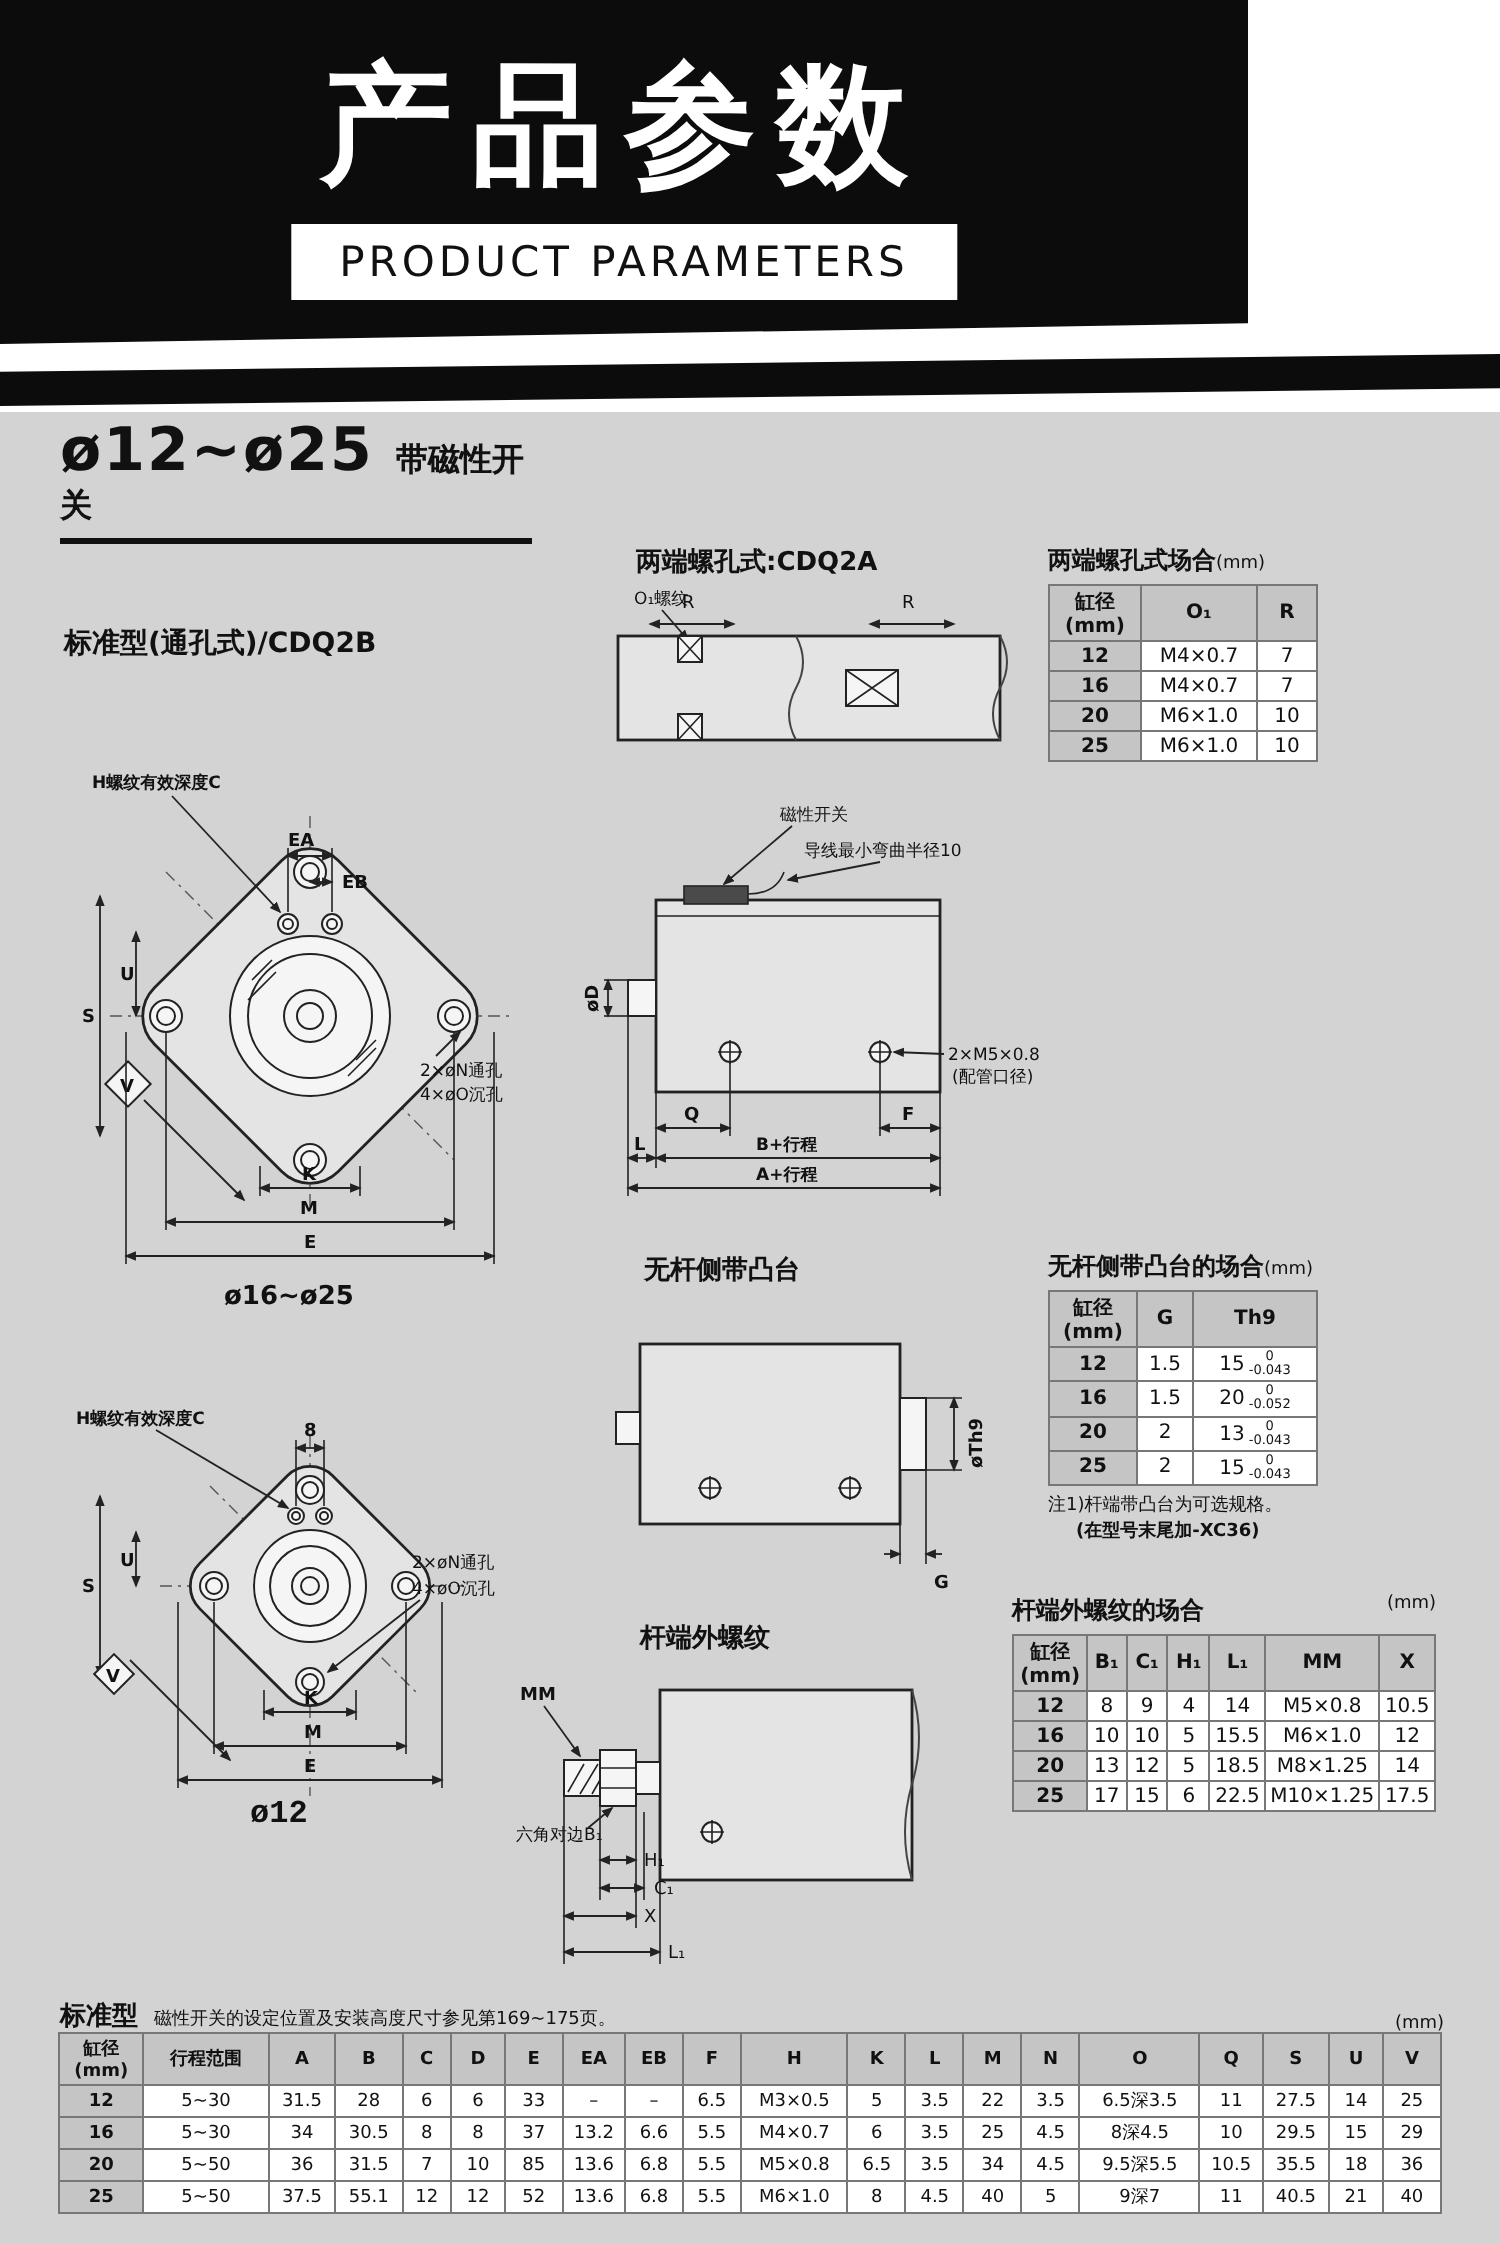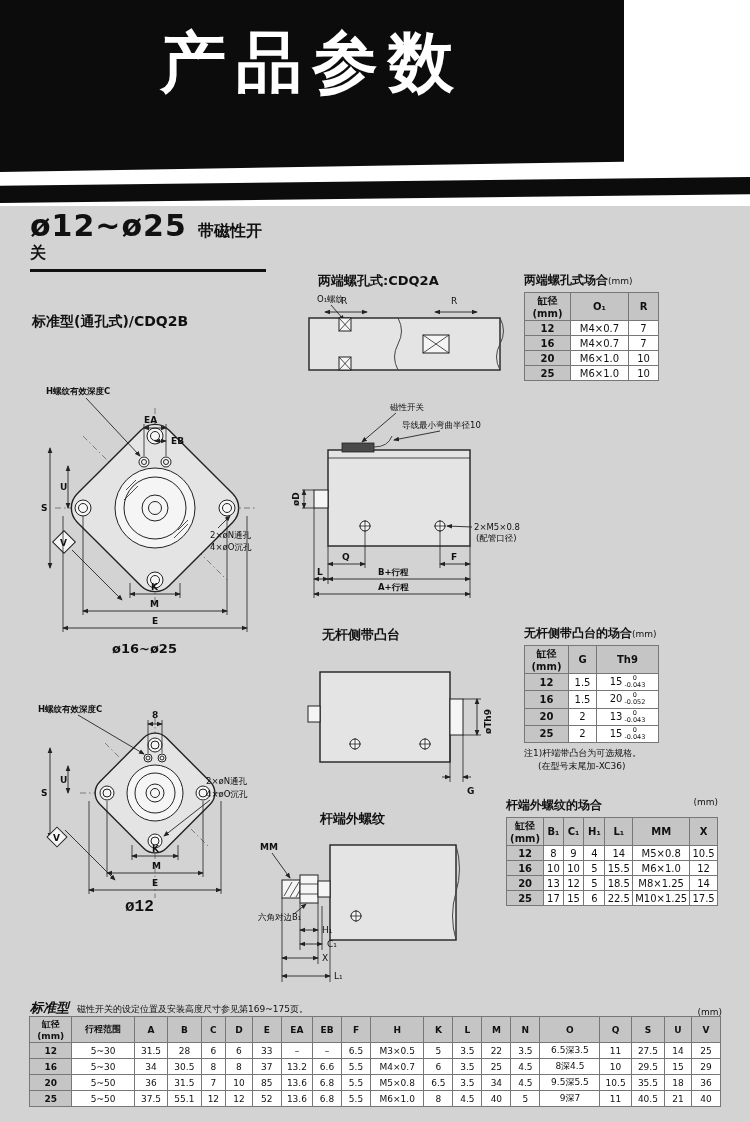--- a/index.html
+++ b/index.html
@@ -32,24 +32,24 @@
   .tbl-title { font-size:12px; font-weight:700; margin-bottom:3px; white-space:nowrap; }
   .tbl-title .unit { font-size:9px; font-weight:400; }
   .tbl-title.spread { display:flex; justify-content:space-between; align-items:flex-start; }
   table.dtable { border-collapse:collapse; background:#fff; table-layout:fixed; }
   .dtable th, .dtable td { border:1px solid #777; font-size:10px; padding:1px 2px; text-align:center; height:15px; background:#fff; font-weight:400; }
   .dtable th { background:#c5c5c5; font-weight:700; }
   .dtable td.shade { background:#c5c5c5; font-weight:700; }
   .tol { display:inline-flex; flex-direction:column; font-size:6.5px; line-height:1.1; vertical-align:middle; margin-left:2px; }
   .tol i { font-style:normal; }
   .notes { font-size:9px; margin-top:4px; line-height:1.4; }
-  .notes .indent { padding-left:14px; }
+  .notes .indent { padding-left:14px;font-weight:bold; }
 
   .std-head { position:absolute; left:30px; top:999px; width:692px; display:flex; align-items:flex-end; gap:8px; }
-  .std-title { font-size:13px; font-weight:700;font-style:italic; }
+  .std-title { font-size:13px; font-weight:700; }
   .std-note { font-size:9px; padding-bottom:1px; }
   .std-unit { margin-left:auto; font-size:9px; }
   .std-table { position:absolute; left:29px; top:1016px; width:692px; }
   .std-table th { font-size:9px; }
   .std-table td { font-size:9px; }
   .footnote { position:absolute; left:30px; top:1153px; font-size:9px; }
 
   
   svg.dwg { position:absolute; overflow:visible; }
   svg text { font-family:"DejaVu Sans", sans-serif; font-size:9px; fill:#111; }
@@ -72,20 +72,23 @@
     <marker id="ar" viewBox="0 0 10 10" refX="8.5" refY="5" markerWidth="6.5" markerHeight="6.5" orient="auto-start-reverse">
       <path d="M0,1 L10,5 L0,9 z" fill="#222"></path>
     </marker>
   </defs>
 </svg>
 
 <div class="page">
 
   <div class="band-top">
     <div class="title-cn">产品参数</div>
+    <div class="title-en-box">
+      <span>PRODUCT PARAMETERS</span>
+    </div>
   </div>
   <div class="band-slant"></div>
 
   <div class="content-bg"></div>
 
   <div class="sec-head">
     <span class="sec-range">ø12~ø25</span>
     <span class="sec-feature">带磁性开关</span>
   </div>
 

